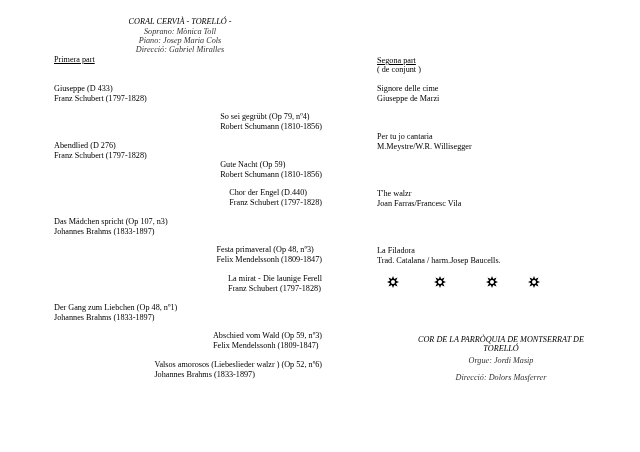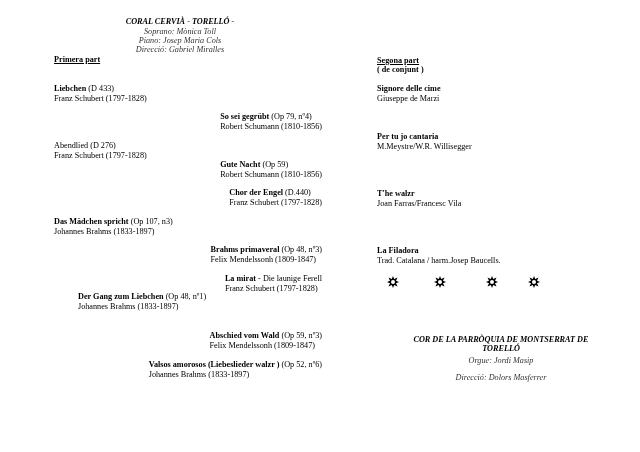--- a/index.html
+++ b/index.html
@@ -1,38 +1,38 @@
 <!DOCTYPE html>
 <html><head>
 <meta charset="utf-8">
 <style>
   html, body { margin:0; padding:0; background:#ffffff; }
   body { width:640px; height:452px; position:relative; overflow:hidden;
          font-family:"Liberation Serif", "DejaVu Serif", serif; color:#000; font-size:8.2px; line-height:10px; }
   .abs { position:absolute; white-space:nowrap; }
-  .b { font-weight:bold; }
+  .b { font-weight:normal; }
   .i { font-style:italic; }
   .u { text-decoration:underline; }
   .center { text-align:center; }
   .right { text-align:left; }
   .gray { color:#333; }
   .star { position:absolute; width:12px; height:12px; }
 </style>
 </head>
 <body>
 
 <div class="abs i b center" style="left:100px;top:17px;width:160px;">CORAL CERVIÀ - TORELLÓ -</div>
 <div class="abs i center gray" style="left:100px;top:27px;width:160px;">Soprano: Mònica Toll</div>
 <div class="abs i center gray" style="left:100px;top:36px;width:160px;">Piano: Josep Maria Cols</div>
 <div class="abs i center gray" style="left:100px;top:45px;width:160px;font-family:Liberation Serif, serif;">Direcció: Gabriel Miralles</div>
 
 <div class="abs b u" style="left:54px;top:55px;">Primera part</div>
 
 <div class="abs" style="left:54px;top:84px;">
-  <span class="b">Liebchen</span><span> (D 433)</span><br>
+  <span class="b">Giuseppe</span><span> (D 433)</span><br>
   <span>Franz Schubert (1797-1828)</span>
 </div>
 
 <div class="abs right" style="right:318px;top:112px;">
   <span class="b">So sei gegrübt</span><span> (Op 79, nº4)</span><br>
   <span>Robert Schumann (1810-1856)</span>
 </div>
 
 <div class="abs" style="left:54px;top:141px;">
   <span>Abendlied (D 276)</span><br>
@@ -48,30 +48,30 @@
   <span class="b">Chor der Engel</span><span> (D.440)</span><br>
   <span>Franz Schubert (1797-1828)</span>
 </div>
 
 <div class="abs" style="left:54px;top:217px;">
   <span class="b">Das Mädchen spricht</span><span> (Op 107, n3)</span><br>
   <span>Johannes Brahms (1833-1897)</span>
 </div>
 
 <div class="abs right" style="right:318px;top:245px;">
-  <span class="b">Brahms primaveral</span><span> (Op 48, nº3)</span><br>
+  <span class="b">Festa primaveral</span><span> (Op 48, nº3)</span><br>
   <span>Felix Mendelssonh (1809-1847)</span>
 </div>
 
 <div class="abs right" style="right:318px;top:274px;">
   <span class="b">La mirat</span><span> - Die launige Ferell</span><br>
   <span>Franz Schubert (1797-1828)</span>
 </div>
 
-<div class="abs" style="left:54px;top:292px;margin-left:24px;">
+<div class="abs" style="left:54px;top:303px;">
   <span class="b">Der Gang zum Liebchen</span><span> (Op 48, nº1)</span><br>
   <span>Johannes Brahms (1833-1897)</span>
 </div>
 
 <div class="abs right" style="right:318px;top:331px;">
   <span class="b">Abschied vom Wald</span><span> (Op 59, nº3)</span><br>
   <span>Felix Mendelssonh (1809-1847)</span>
 </div>
 
 <div class="abs right" style="right:318px;top:360px;">

